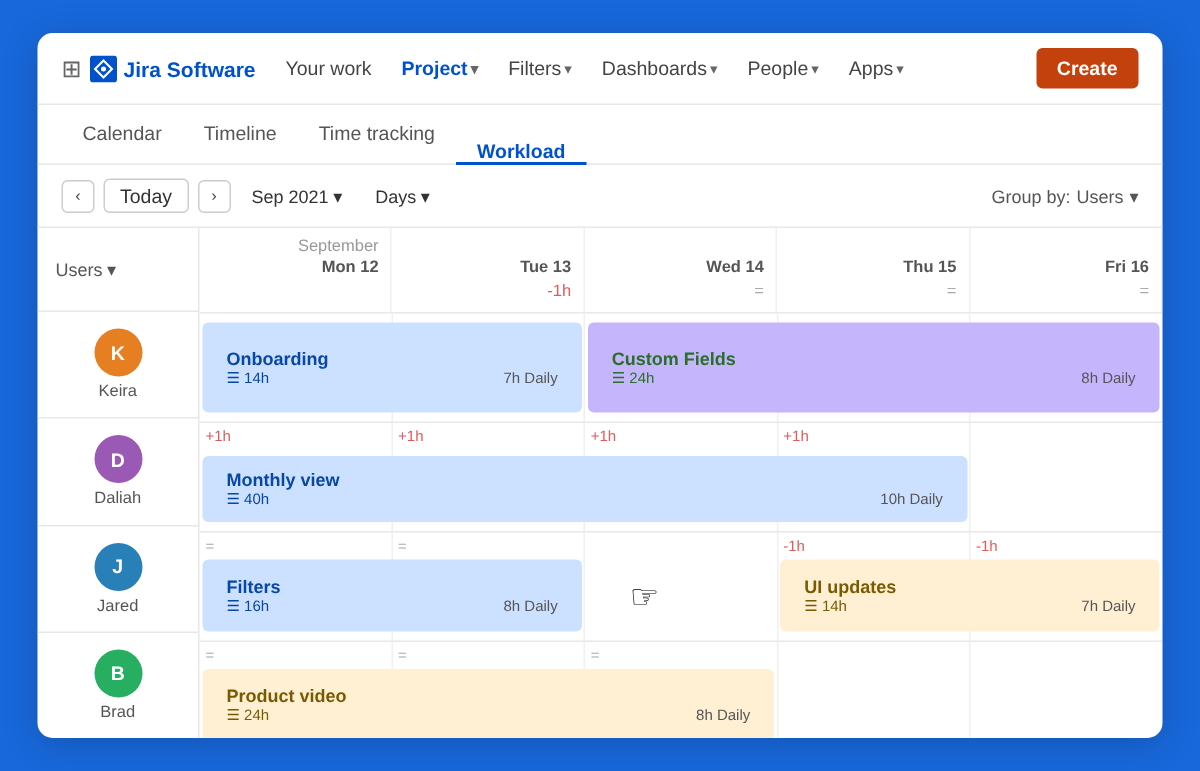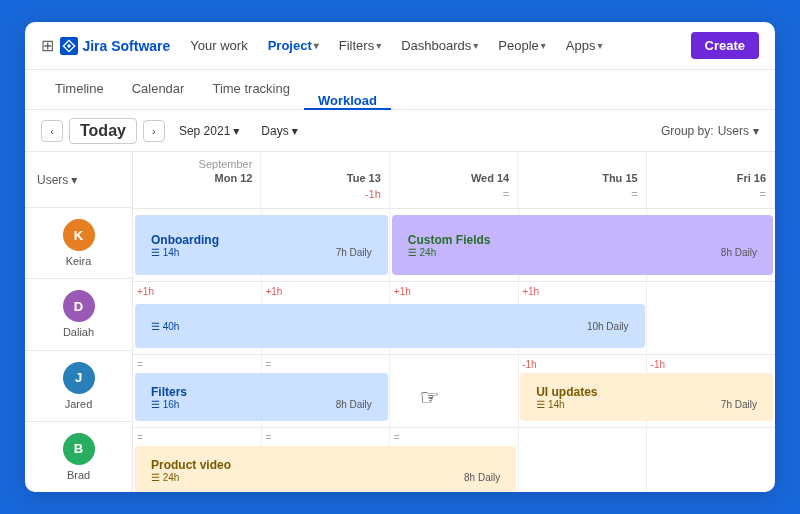--- a/index.html
+++ b/index.html
@@ -60,21 +60,21 @@
       border-radius: 4px;
       display: flex;
       align-items: center;
       gap: 2px;
       white-space: nowrap;
     }
     .nav-item.active { color: #0052cc; font-weight: 600; }
     .nav-item .chevron { font-size: 10px; color: #666; }
     .nav-spacer { flex: 1; }
     .create-btn {
-      background: #6d28d9;
+      background: #c2410c;
       color: #fff;
       border: none;
       border-radius: 4px;
       padding: 6px 14px;
       font-size: 13px;
       font-weight: 600;
       cursor: pointer;
     }
     
     .tabs {
@@ -140,22 +140,22 @@
       align-items: center;
       justify-content: center;
       font-size: 11px;
       cursor: pointer;
       color: #444;
     }
     .today-btn {
       padding: 3px 10px;
       border: 1px solid #ccc;
       border-radius: 4px;
-      font-size: 16px;
-      font-weight: 700;
+      font-size: 13px;
+      font-weight: 400;
       cursor: pointer;
       color: #333;
     }
     .toolbar-right {
       font-size: 12px;
       color: #555;
       display: flex;
       align-items: center;
       gap: 4px;
     }
@@ -338,24 +338,24 @@
     <div class="nav-item">
       <span>Apps</span>
       <span class="chevron">▾</span>
     </div>
     <div class="nav-spacer"></div>
     <button class="create-btn">Create</button>
   </div>
 
   <div class="tabs">
     <div class="tab">
+      <span>Calendar</span>
+    </div>
+    <div class="tab">
       <span>Timeline</span>
-    </div>
-    <div class="tab">
-      <span>Calendar</span>
     </div>
     <div class="tab">
       <span>Time tracking</span>
     </div>
     <div class="tab active">
       <span>Workload</span>
     </div>
   </div>
 
   <div class="toolbar">
@@ -471,20 +471,21 @@
             <div class="row-cell"></div>
             <div class="row-cell" style="border-right:none;"></div>
           </div>
 
           <div style="position:absolute;top:4px;left:calc(0% + 4px);font-size:10px;color:#e35a5a;">+1h</div>
           <div style="position:absolute;top:4px;left:calc(20% + 4px);font-size:10px;color:#e35a5a;">+1h</div>
           <div style="position:absolute;top:4px;left:calc(40% + 4px);font-size:10px;color:#e35a5a;">+1h</div>
           <div style="position:absolute;top:4px;left:calc(60% + 4px);font-size:10px;color:#e35a5a;">+1h</div>
 
           <div class="span-overlay span-blue" style="left:2px; width:calc(80% - 4px); top:22px;">
+            <span class="span-task-name">Monthly view</span>
             <div class="span-task-meta">
               <span>☰ 40h</span>
               <span style="flex:1;"></span>
               <span class="span-task-dur">10h Daily</span>
             </div>
           </div>
         </div>
 
         <div class="row-wrapper" style="position:relative; min-height:72px;">
           <div class="row-cells">

